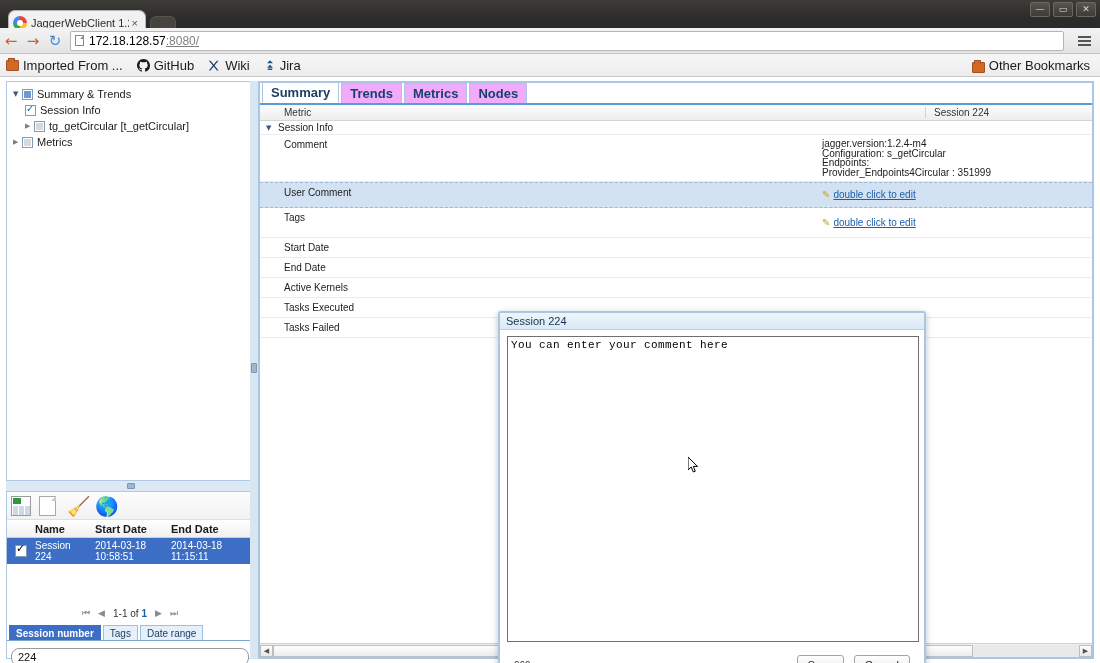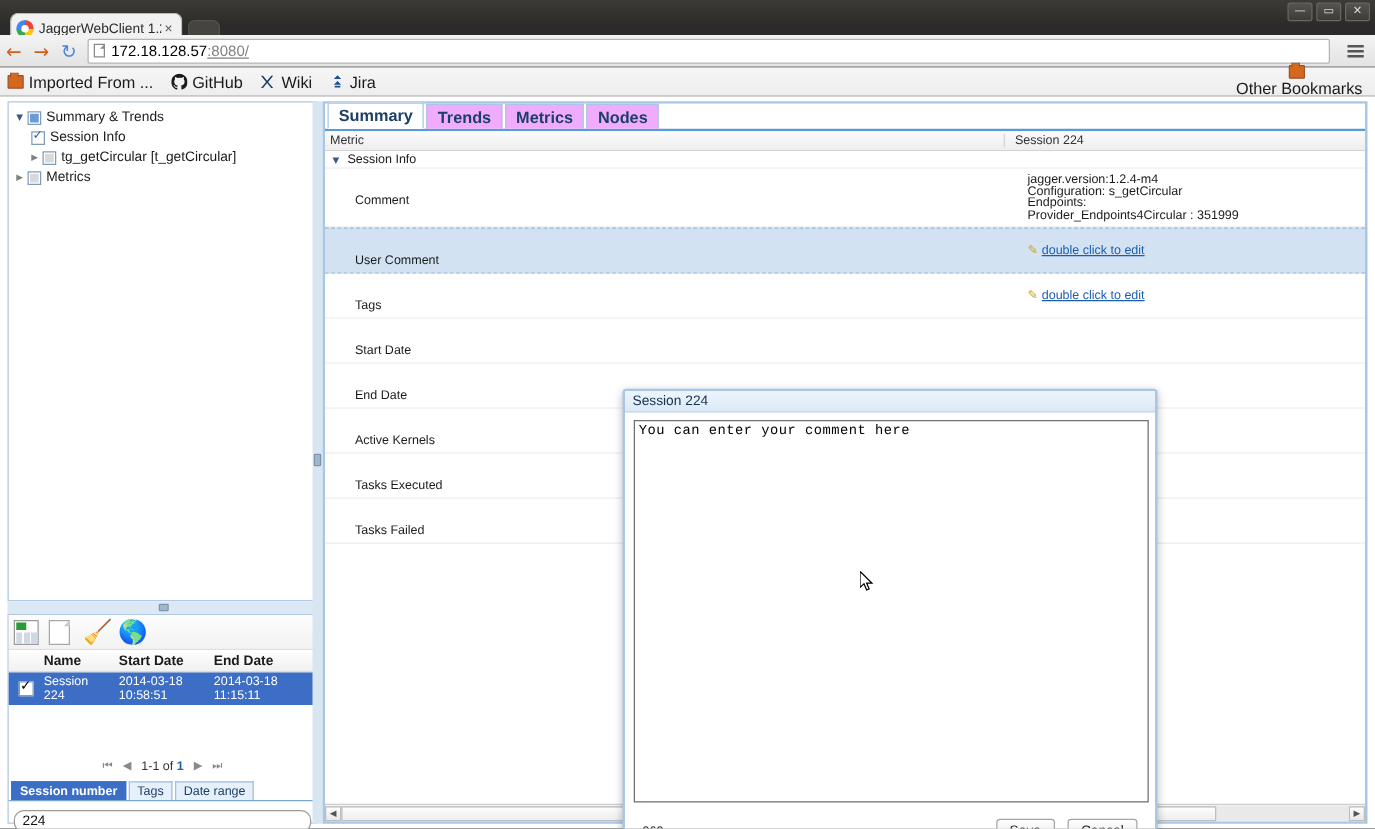--- a/index.html
+++ b/index.html
@@ -108,21 +108,21 @@
   .bm { display: flex; align-items: center; margin-right: 14px; white-space: nowrap; }
   .bm-ico { margin-right: 4px; display: inline-flex; align-items: center; font-family: "DejaVu Sans", sans-serif; }
   .folder-ico {
     width: 13px; height: 11px; background: #d2691e; border-radius: 1px; position: relative;
     border: 1px solid #a0522d;
   }
   .folder-ico::before {
     content:""; position:absolute; left:1px; top:-3px; width:5px; height:3px;
     background:#d2691e; border:1px solid #a0522d; border-bottom:none; border-radius:1px 1px 0 0;
   }
-  .bm-right { margin-left: auto; margin-right: 4px; display:flex; align-items:center;flex-direction:column; }
+  .bm-right { margin-left: auto; margin-right: 4px; display:flex; align-items:flex-end; }
 
   
   .viewport {
     position: absolute; left: 0; top: 77px; width: 1100px; height: 586px;
     background: #ffffff; overflow: hidden;
   }
 
   
   .left-col {
     position: absolute; left: 6px; top: 4px; width: 248px; height: 578px;
@@ -264,37 +264,37 @@
     background: #f0abfc; border: 1px solid #a9c7e4; border-bottom: none;
   }
   .mtab.active { background: #fff; color: #1b3f66; border-bottom: 1px solid #fff; }
 
   .thead {
     display: flex; height: 16px; align-items: center;
     background: linear-gradient(to bottom,#fbfbfb,#eeeeee);
     border-bottom: 1px solid #d4d4d4;
     font-size: 10px; color: #333;
   }
-  .th-metric { width: 544px; padding-left: 4px; border-right: 1px solid #d4d4d4; }
+  .th-metric { width: 666px; padding-left: 24px; border-right: 1px solid #d4d4d4; }
   .th-sess { flex: 1 1 auto; padding-left: 8px; }
 
   .group-row {
     display: flex; align-items: center; height: 14px;
     font-size: 10px; color: #1b1b1b; padding-left: 6px;
     background: #fff; border-bottom: 1px solid #ececec;
   }
   .group-row .arrow-d { margin-right: 3px; }
 
   .drow {
     display: flex; font-size: 10px; color: #1b1b1b;
     border-bottom: 1px solid #ececec;
     background: #fff;
   }
   .drow.sel { background: #d3e2f3; border-top: 1px dashed #9bb8d6; border-bottom: 1px dashed #9bb8d6; }
-  .dl { width: 554px; padding: 4px 0 4px 24px; border-right: 1px solid transparent; margin-top: 16px; }
+  .dl { width: 554px; padding: 4px 0 4px 24px; border-right: 1px solid transparent; }
   .dv { flex: 1 1 auto; padding: 4px 0 4px 8px; line-height: 9.5px; }
   .dv .line { display: block; height: 9.5px; }
   .edit-link { display: flex; align-items: center; gap: 3px; }
   .pencil { font-size: 10px; color: #c8a42a; font-family:"DejaVu Sans",sans-serif; }
   .edit-link a { color: #1b5fae; text-decoration: underline; font-size: 10px; }
 
   .hscroll {
     position: absolute; left: 0; bottom: 0; width: 832px; height: 14px;
     background: #f0f0f0; border-top: 1px solid #d0d0d0;
     display: flex; align-items: center;

